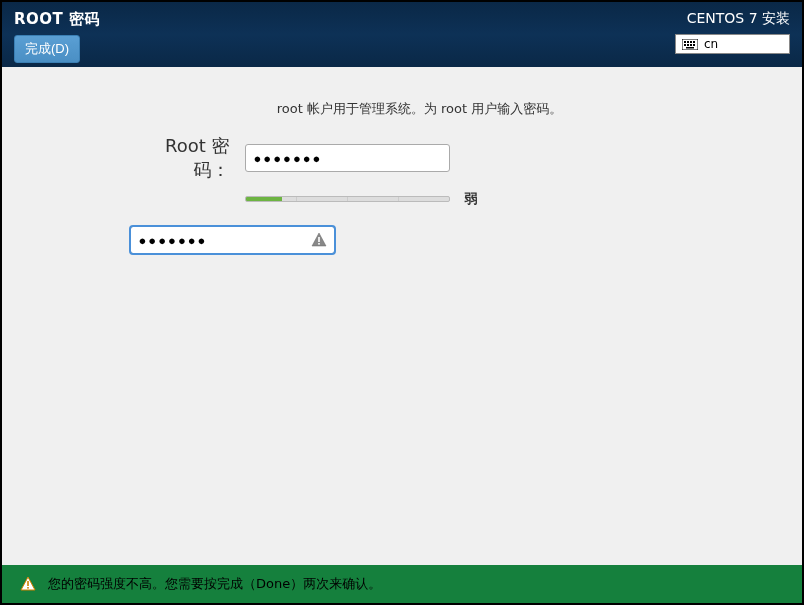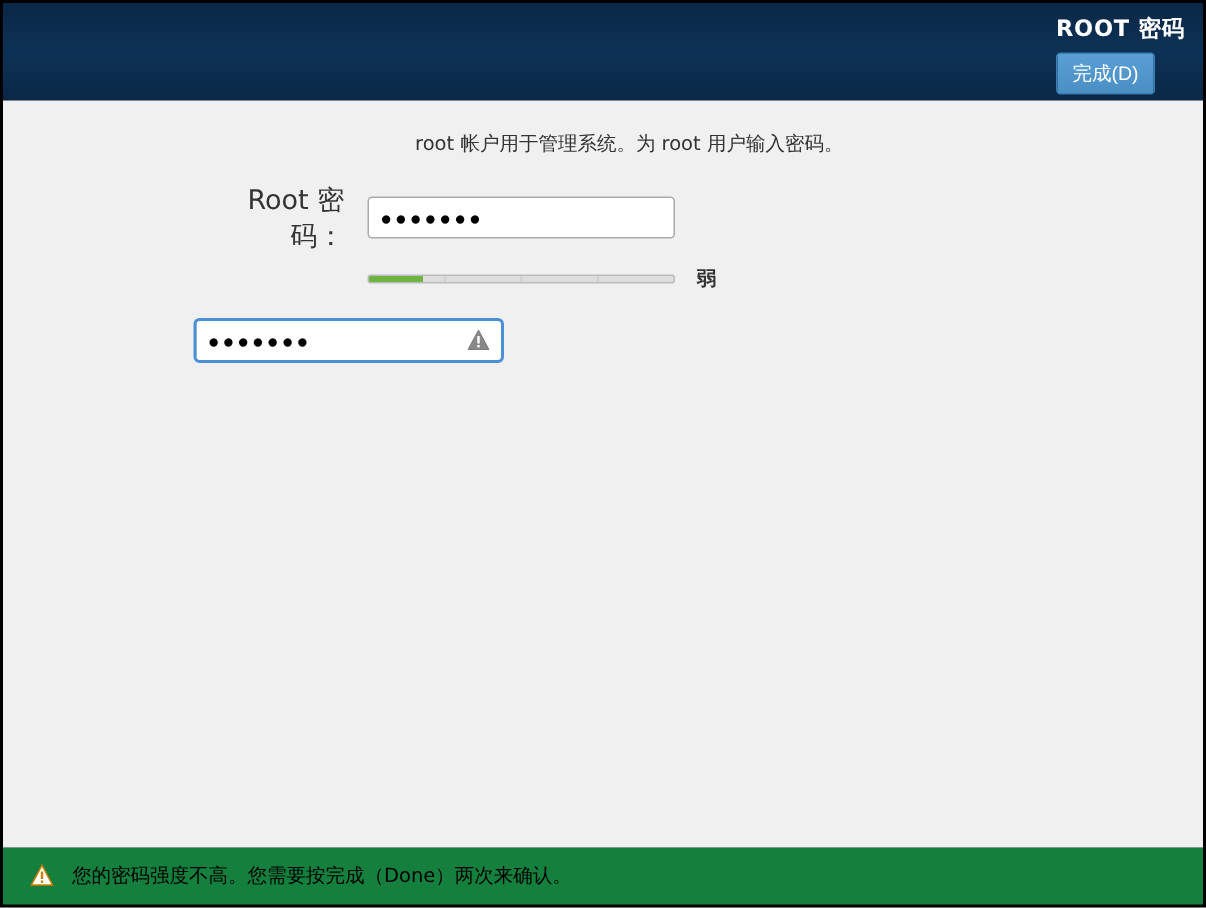--- a/index.html
+++ b/index.html
@@ -25,21 +25,20 @@
       flex-direction: column;
     }
     .header {
       background: linear-gradient(to bottom, #0a2847 0%, #0d3156 50%, #0a2847 100%);
       height: 65px;
       position: relative;
       color: white;
       display: flex;
       align-items: flex-start;
       padding: 8px 12px;
-      justify-content: flex-end;
     }
     .header-left {
       display: flex;
       flex-direction: column;
       gap: 6px;
     }
     .page-title {
       font-size: 15px;
       font-weight: bold;
       letter-spacing: 0.5px;
@@ -84,21 +83,21 @@
       height: 11px;
     }
     .main-content {
       flex: 1;
       background: #f0f0f0;
       padding-top: 20px;
       position: relative;
     }
     .form-container {
       width: 545px;
-      margin: 0 auto;
+      margin: 13px auto;
     }
     .description {
       font-size: 13px;
       color: #333;
       text-align: center;
       margin-bottom: 16px;
       margin-left: 35px;
     }
     .form-row {
       display: flex;
@@ -197,20 +196,40 @@
     }
   </style>
 </head>
 <body>
 
 <div class="window">
   <div class="header">
     <div class="header-left">
       <div class="page-title">ROOT 密码</div>
       <button class="done-button">完成(D)</button>
+    </div>
+    <div class="header-right">
+      <div class="installer-title">CENTOS 7 安装</div>
+      <div class="keyboard-indicator">
+        <span class="keyboard-icon">
+          <svg viewBox="0 0 16 11" width="16" height="11">
+            <rect x="0" y="0" width="16" height="11" fill="none" stroke="#000" stroke-width="1"></rect>
+            <rect x="2" y="2" width="2" height="2" fill="#000"></rect>
+            <rect x="5" y="2" width="2" height="2" fill="#000"></rect>
+            <rect x="8" y="2" width="2" height="2" fill="#000"></rect>
+            <rect x="11" y="2" width="2" height="2" fill="#000"></rect>
+            <rect x="2" y="5" width="2" height="2" fill="#000"></rect>
+            <rect x="5" y="5" width="2" height="2" fill="#000"></rect>
+            <rect x="8" y="5" width="2" height="2" fill="#000"></rect>
+            <rect x="11" y="5" width="2" height="2" fill="#000"></rect>
+            <rect x="4" y="8" width="8" height="1.5" fill="#000"></rect>
+          </svg>
+        </span>
+        <span>cn</span>
+      </div>
     </div>
   </div>
 
   <div class="main-content">
     <div class="form-container">
       <div class="description">root 帐户用于管理系统。为 root 用户输入密码。</div>
 
       <div class="form-row">
         <div class="form-label">Root 密码：</div>
         <input type="text" class="password-input" readonly="" value="●●●●●●●" style="">

